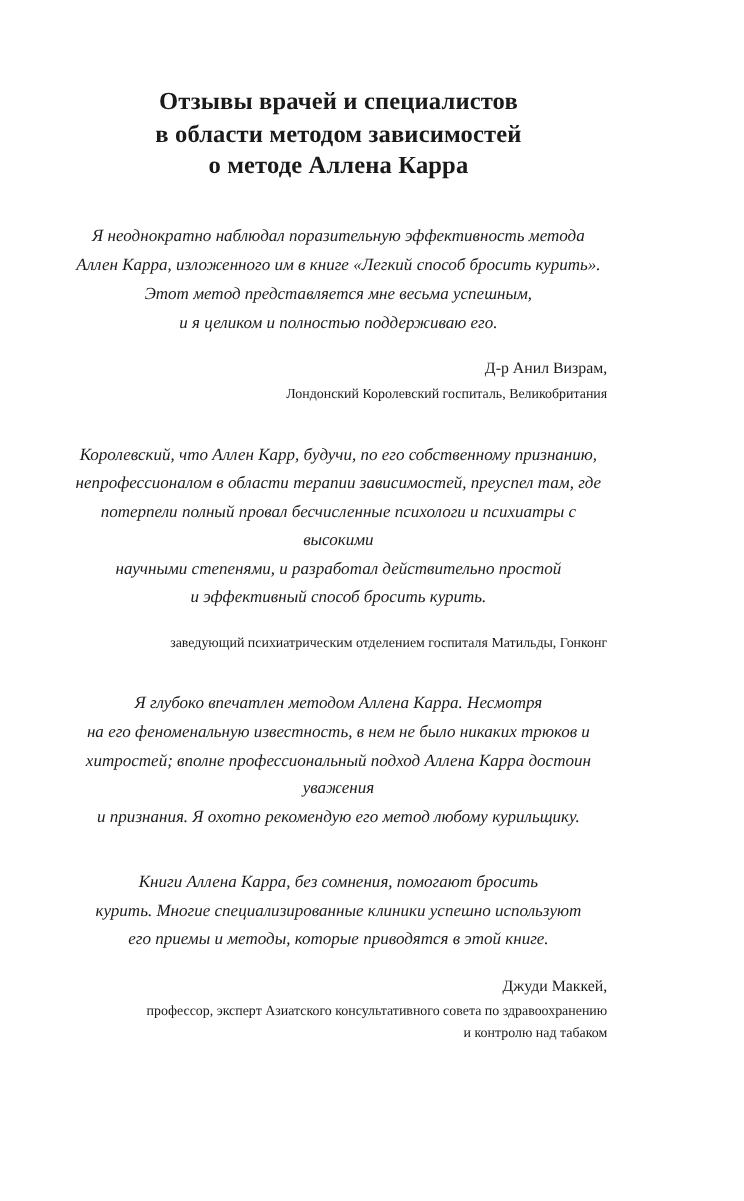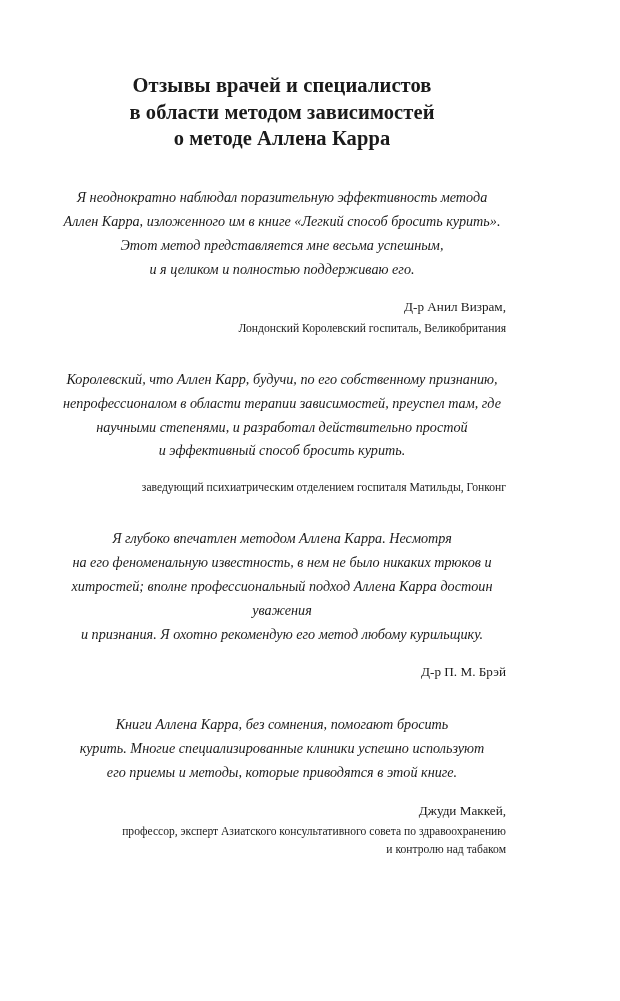--- a/index.html
+++ b/index.html
@@ -95,38 +95,36 @@
     <div class="attribution">
       <span class="name">Д-р Анил Визрам,</span>
       <span class="role">Лондонский Королевский госпиталь, Великобритания</span>
     </div>
   </div>
 
   <div class="testimonial t2">
     <p class="quote">
       <span class="line">Королевский, что Аллен Карр, будучи, по его собственному признанию,</span>
       <span class="line">непрофессионалом в области терапии зависимостей, преуспел там, где</span>
+      <span class="line">потерпели полный провал бесчисленные психологи и психиатры с высокими</span>
       <span class="line">научными степенями, и разработал действительно простой</span>
       <span class="line">и эффективный способ бросить курить.</span>
     </p>
     <div class="attribution">
       <span class="role">заведующий психиатрическим отделением госпиталя Матильды, Гонконг</span>
     </div>
   </div>
 
   <div class="testimonial t3">
     <p class="quote">
       <span class="line">Я глубоко впечатлен методом Аллена Карра. Несмотря</span>
       <span class="line">на его феноменальную известность, в нем не было никаких трюков и</span>
       <span class="line">хитростей; вполне профессиональный подход Аллена Карра достоин уважения</span>
       <span class="line">и признания. Я охотно рекомендую его метод любому курильщику.</span>
     </p>
-    <div class="attribution">
-      <span class="name">Д-р П. М. Брэй</span>
-    </div>
   </div>
 
   <div class="testimonial t4">
     <p class="quote">
       <span class="line">Книги Аллена Карра, без сомнения, помогают бросить</span>
       <span class="line">курить. Многие специализированные клиники успешно используют</span>
       <span class="line">его приемы и методы, которые приводятся в этой книге.</span>
     </p>
     <div class="attribution">
       <span class="name">Джуди Маккей,</span>

